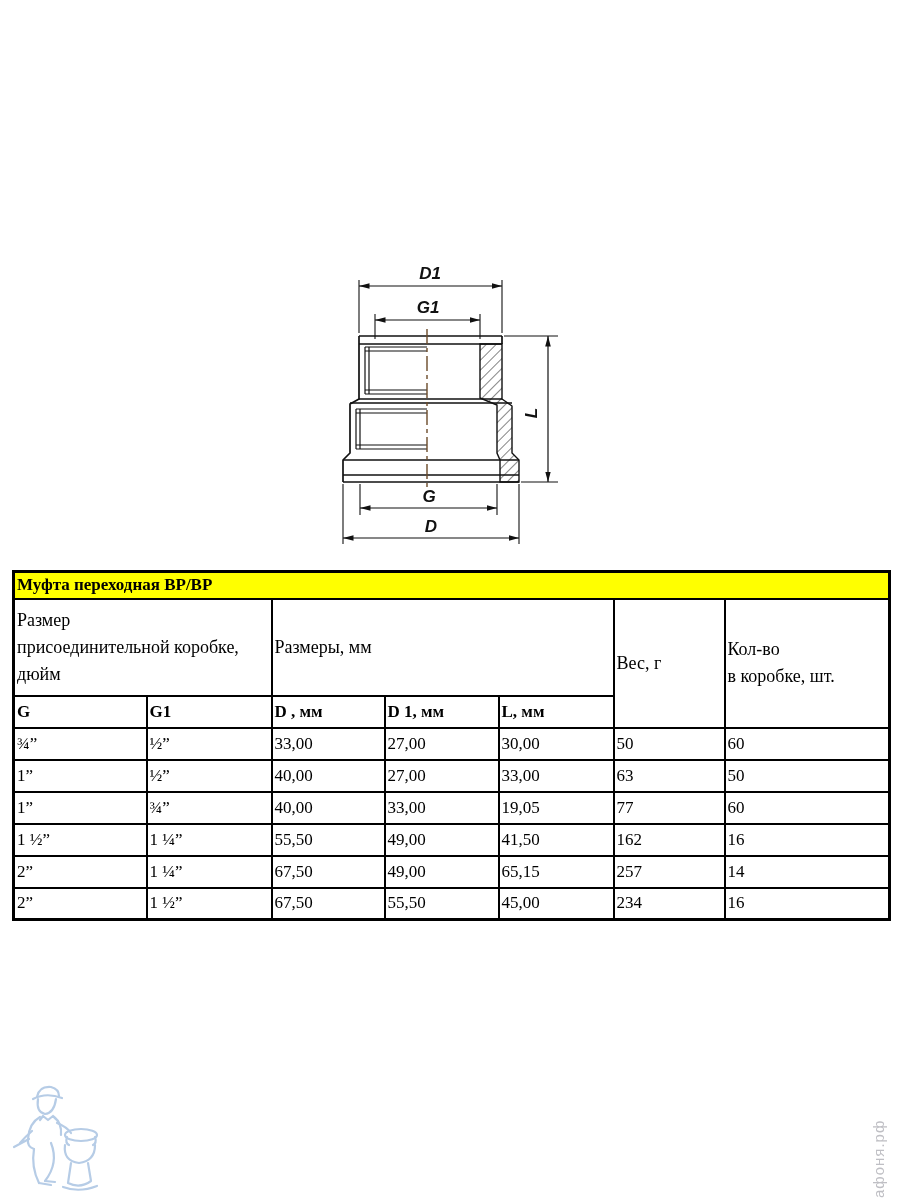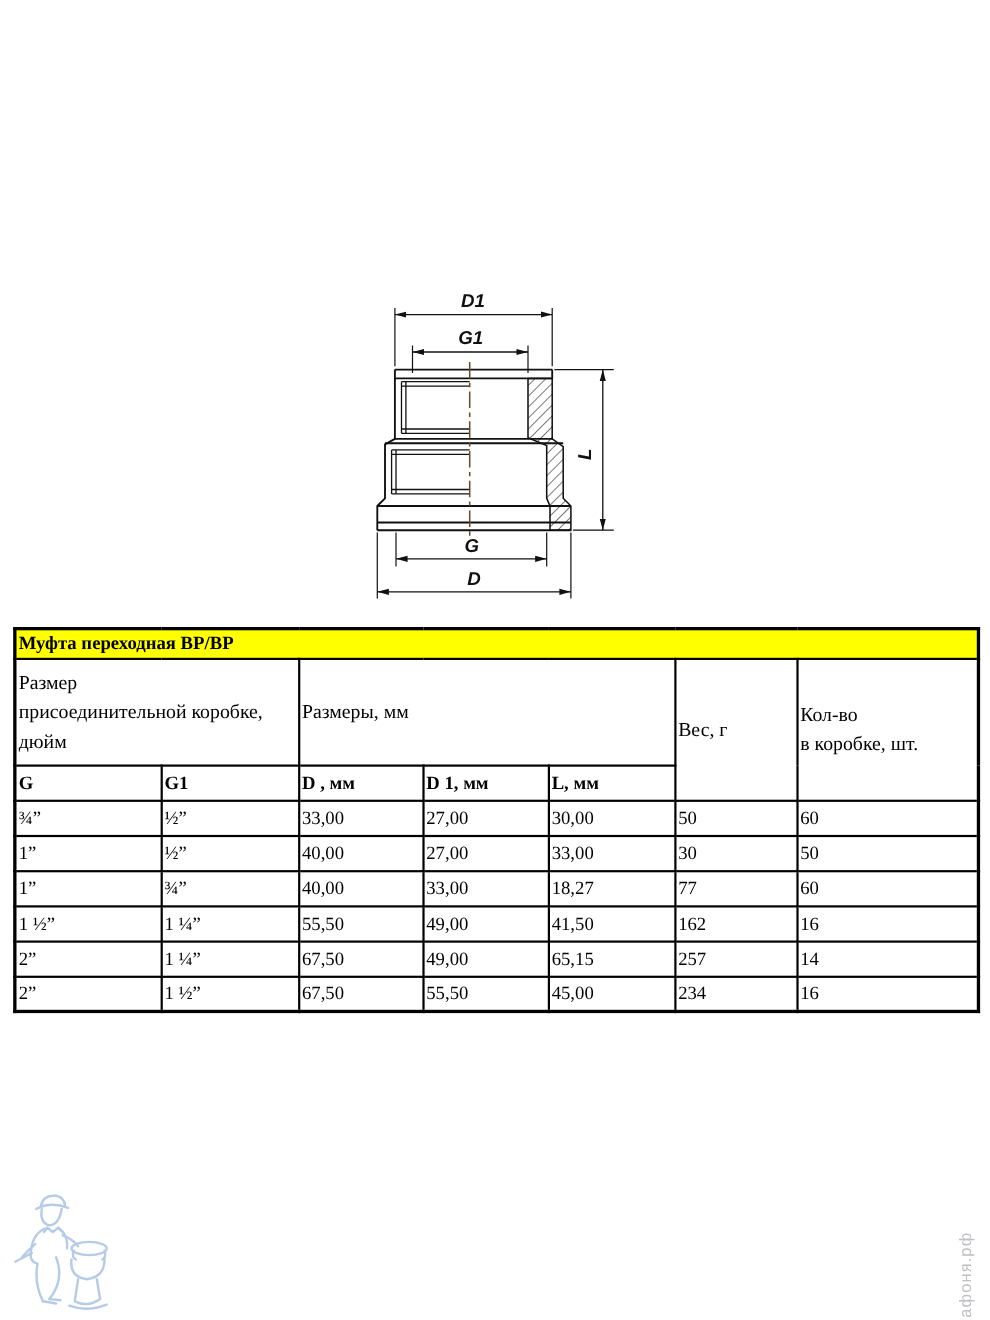--- a/index.html
+++ b/index.html
@@ -202,29 +202,29 @@
         <td>30,00</td>
         <td>50</td>
         <td>60</td>
       </tr>
       <tr class="data-row">
         <td>1”</td>
         <td>½”</td>
         <td>40,00</td>
         <td>27,00</td>
         <td>33,00</td>
-        <td>30</td>
+        <td>63</td>
         <td>50</td>
       </tr>
       <tr class="data-row">
         <td>1”</td>
         <td>¾”</td>
         <td>40,00</td>
         <td>33,00</td>
-        <td>18,27</td>
+        <td>19,05</td>
         <td>77</td>
         <td>60</td>
       </tr>
       <tr class="data-row">
         <td>1 ½”</td>
         <td>1 ¼”</td>
         <td>55,50</td>
         <td>49,00</td>
         <td>41,50</td>
         <td>162</td>

